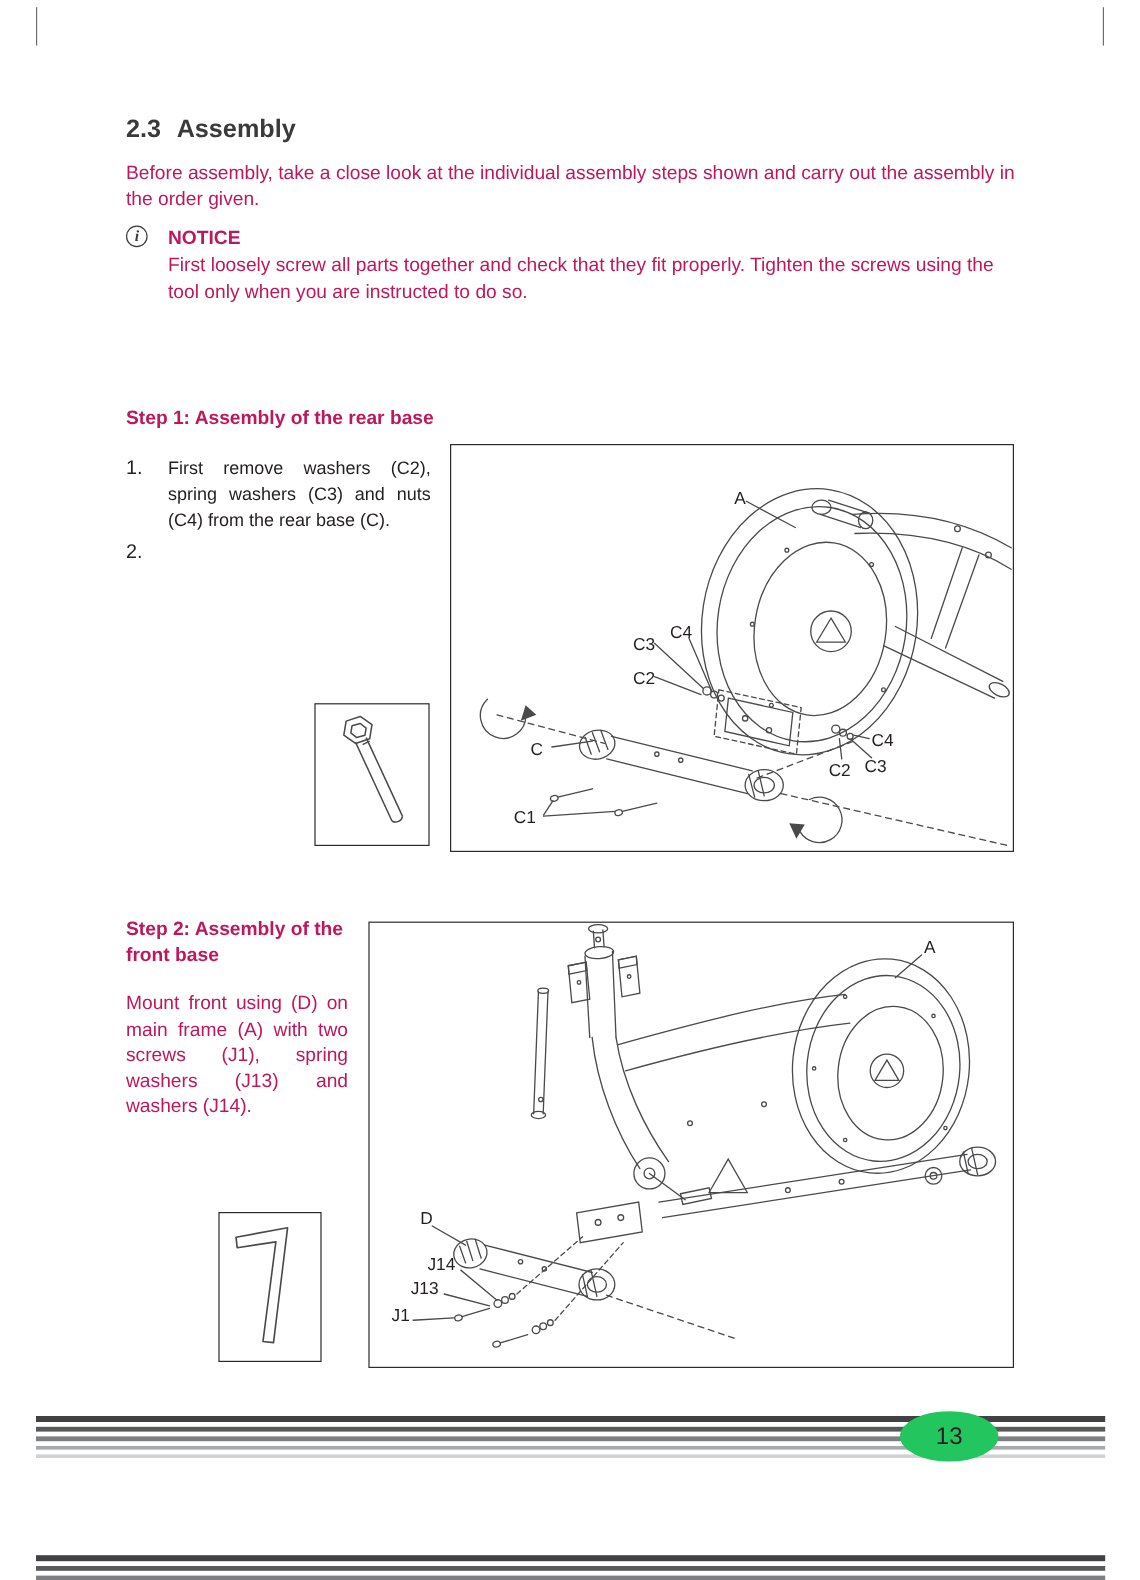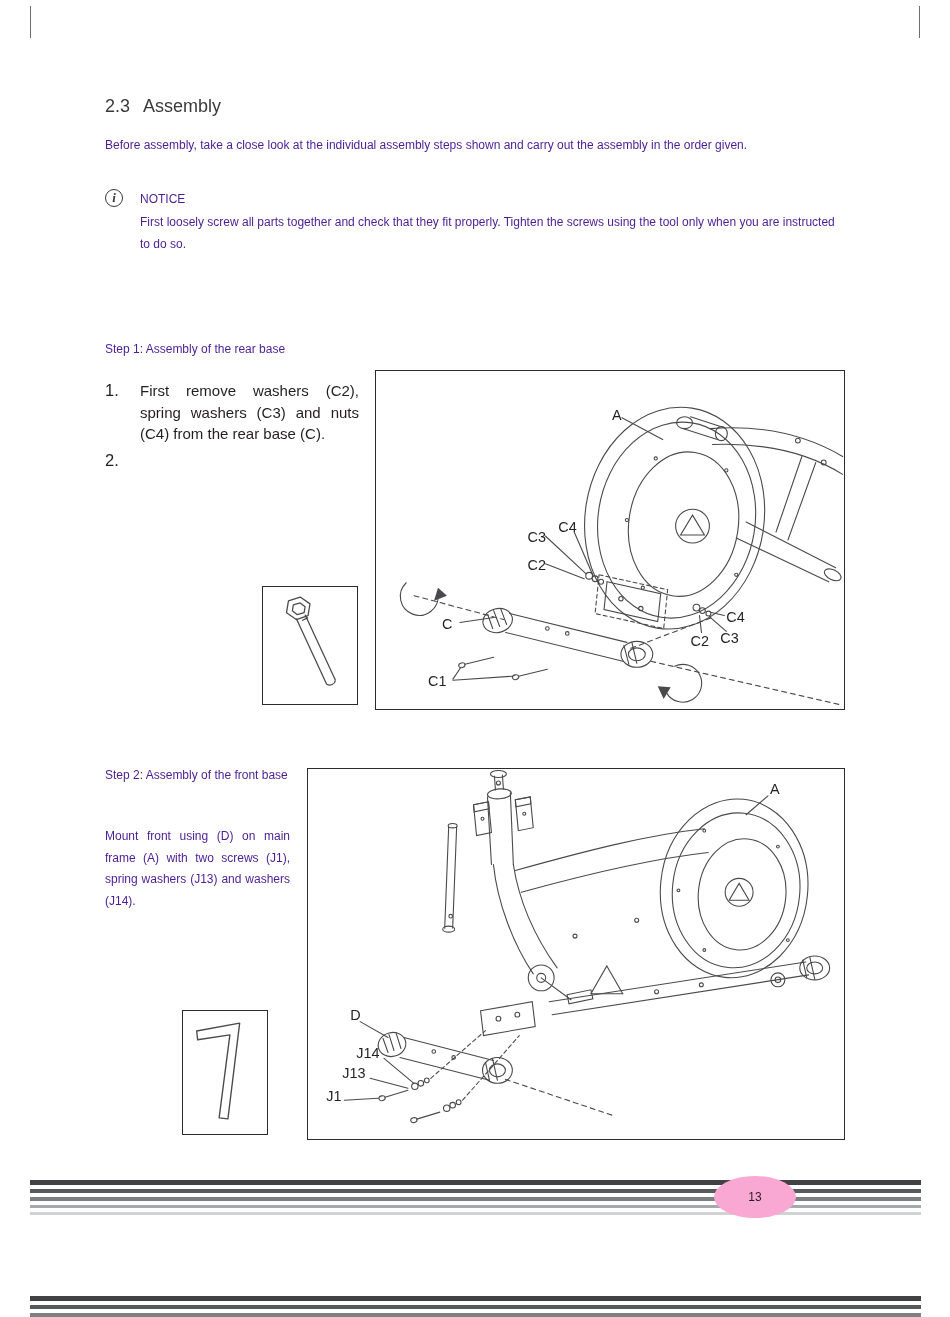--- a/index.html
+++ b/index.html
@@ -8,25 +8,25 @@
     width: 950px; height: 1317px;
     font-family: "Liberation Sans", sans-serif;
     color: #231f20;
     position: relative;
   }
   .page { position: relative; width: 950px; height: 1317px; overflow: hidden; background:#fff; }
   .abs { position: absolute; }
 
   .crop-mark { position:absolute; width:1px; height:32px; background:#6d6e71; }
 
-  .section-title { font-size: 18px; font-weight: normal; color:#3a3a3c; }
+  .section-title { font-size: 21px; font-weight: bold; color:#3a3a3c; }
   .section-title .num { margin-right: 13px; }
 
-  .body-text { font-size: 12px; line-height: 22px; color:#4c1d95; }
-  .bold { font-weight: normal; }
+  .body-text { font-size: 16px; line-height: 22px; color:#be185d; }
+  .bold { font-weight: bold; }
   .justify { text-align: justify; }
 
   .info-circle {
     display:inline-block; width:18px; height:18px; border:1.6px solid #3a3a3c;
     border-radius:50%; text-align:center;
     font-family:"Liberation Serif", serif; font-style:italic; font-weight:bold;
     font-size:13px; line-height:15px; color:#3a3a3c;
   }
 
   .list-item { position:relative; }
@@ -37,24 +37,24 @@
 
   .stripes { position:absolute; left:30px; width:891px; }
   .stripe { width:100%; }
   .stripe.s1 { height:5px; background:#414042; margin-bottom:4px; }
   .stripe.s2 { height:4px; background:#58595b; margin-bottom:4px; }
   .stripe.s3 { height:4px; background:#7d7f82; margin-bottom:4px; }
   .stripe.s4 { height:3px; background:#a7a9ac; margin-bottom:4px; }
   .stripe.s5 { height:3px; background:#d0d2d3; }
 
   .page-badge {
-    position:absolute; left:714px; top:1176px; width:82px; height:42px;
-    background:#f9a8d4; border-radius:50%;
+    position:absolute; left:750px; top:1176px; width:82px; height:42px;
+    background:#22c55e; border-radius:50%;
     display:flex; align-items:center; justify-content:center;
-    font-size:12px; color:#231f20; z-index:5;
+    font-size:20px; color:#231f20; z-index:5;
   }
 
   svg text { font-family:"Liberation Sans", sans-serif; }
 </style>
 </head>
 <body>
 
 <div class="page">
 
   <div class="crop-mark" style="left:30px; top:6px;"></div>

